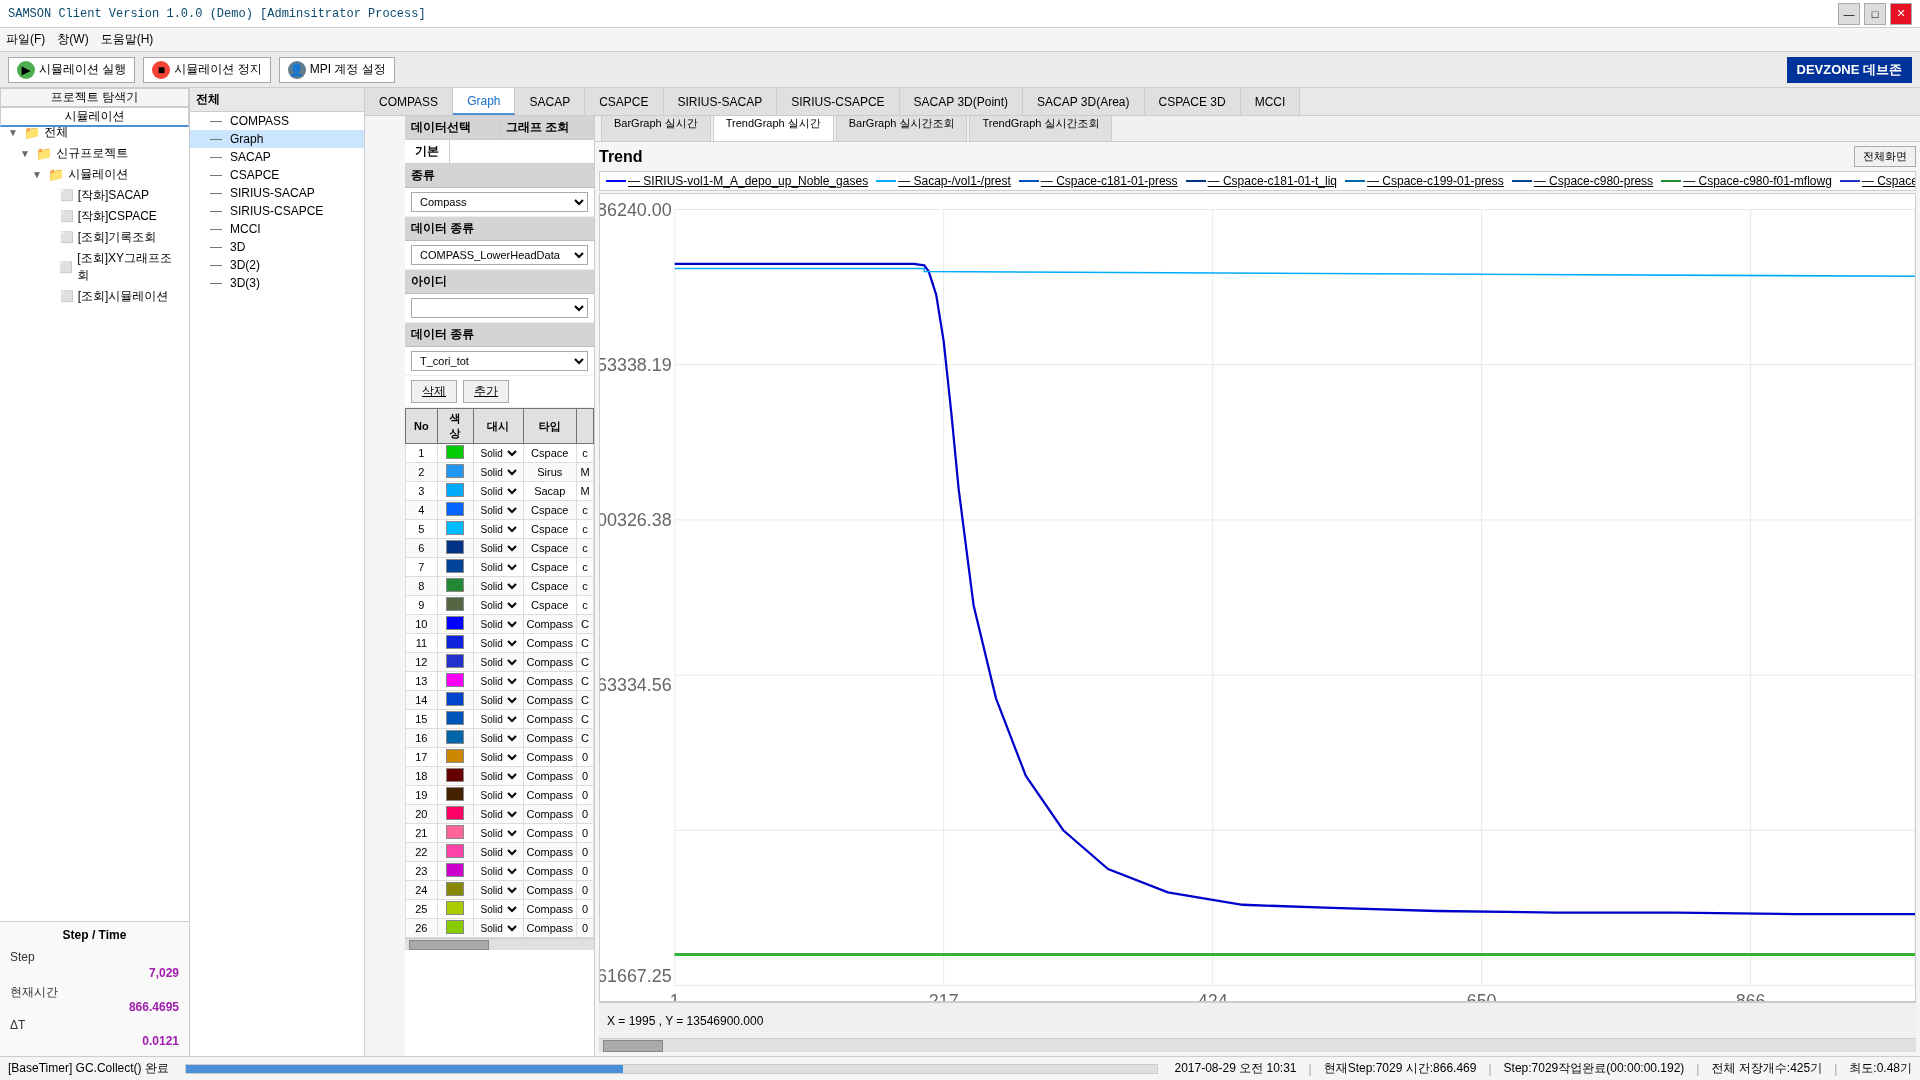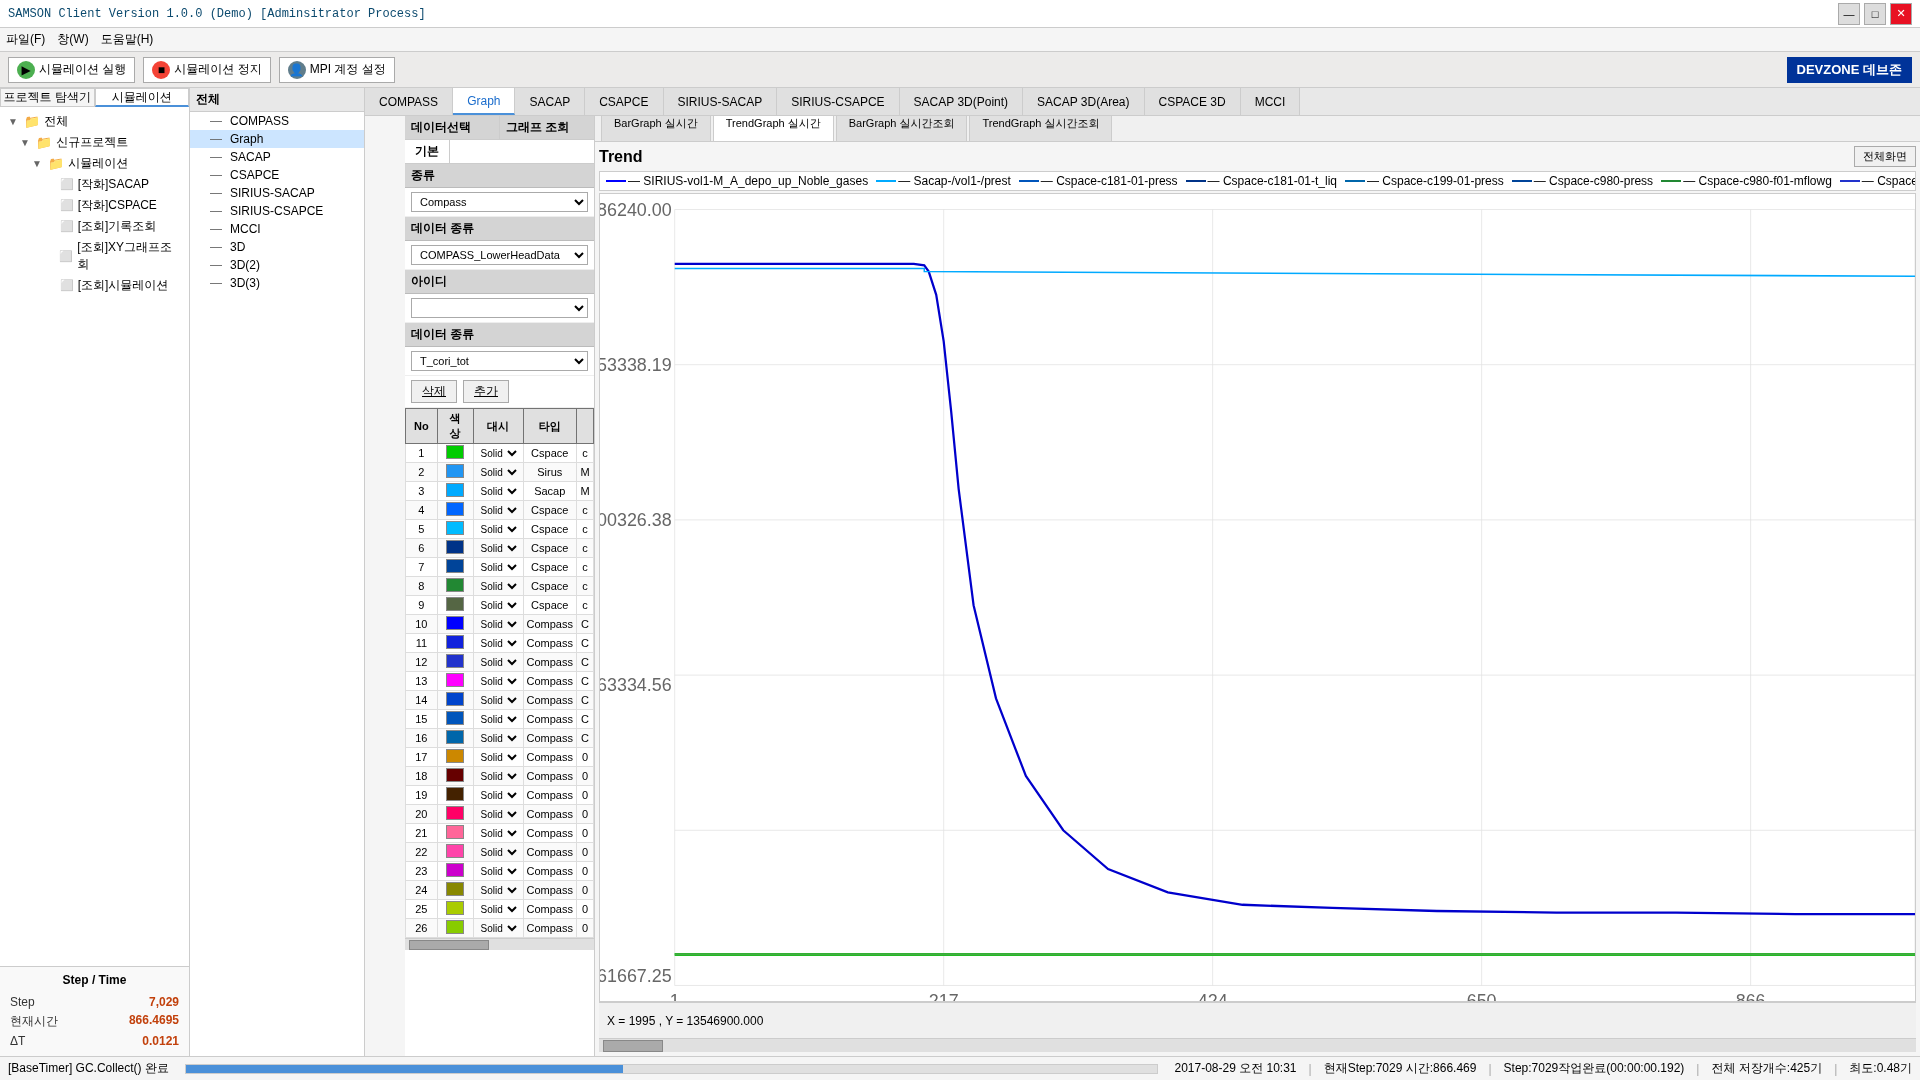--- a/index.html
+++ b/index.html
@@ -81,21 +81,22 @@
     
     #left-panel {
       width: 190px;
       background: #fff;
       border-right: 1px solid #ccc;
       display: flex;
       flex-direction: column;
     }
     #left-panel-tabs {
       display: flex;
-      height: 19px;
+      height: 30px;
+      flex-direction: column;
     }
     .lp-tab {
       flex: 1;
       display: flex; align-items: center; justify-content: center;
       border-bottom: 2px solid transparent;
       cursor: pointer;
       font-size: 12px;
       background: #f5f5f5;
       border: 1px solid #ccc;
     }
@@ -121,21 +122,21 @@
     }
     #step-time-panel .panel-title {
       font-size: 12px; font-weight: bold; text-align: center;
       margin-bottom: 6px;
     }
     .step-row {
       display: flex; justify-content: space-between;
       padding: 2px 4px; font-size: 12px;
     }
     .step-row .label { color: #333; }
-    .step-row .value { color: #c2410c; font-weight: bold; text-align: right; }
+    .step-row .value { color: #a21caf; font-weight: bold; text-align: right; margin-top: 16px; }
 
     
     #center-panel {
       width: 175px;
       background: #fff;
       border-right: 1px solid #ccc;
       overflow: hidden;
     }
     .tree-section-header {
       background: #e8e8e8;
@@ -303,20 +304,21 @@
       background: #fff;
       border: 1px solid #ccc;
       padding: 2px 6px;
       font-size: 10px;
       white-space: nowrap;
       overflow: hidden;
       margin-bottom: 2px;
       display: flex;
       align-items: center;
       gap: 8px;
+      text-decoration: underline;
     }
     .legend-item {
       display: flex; align-items: center; gap: 2px;
     }
     .legend-line {
       width: 20px; height: 2px;
       display: inline-block;
     }
 
     

